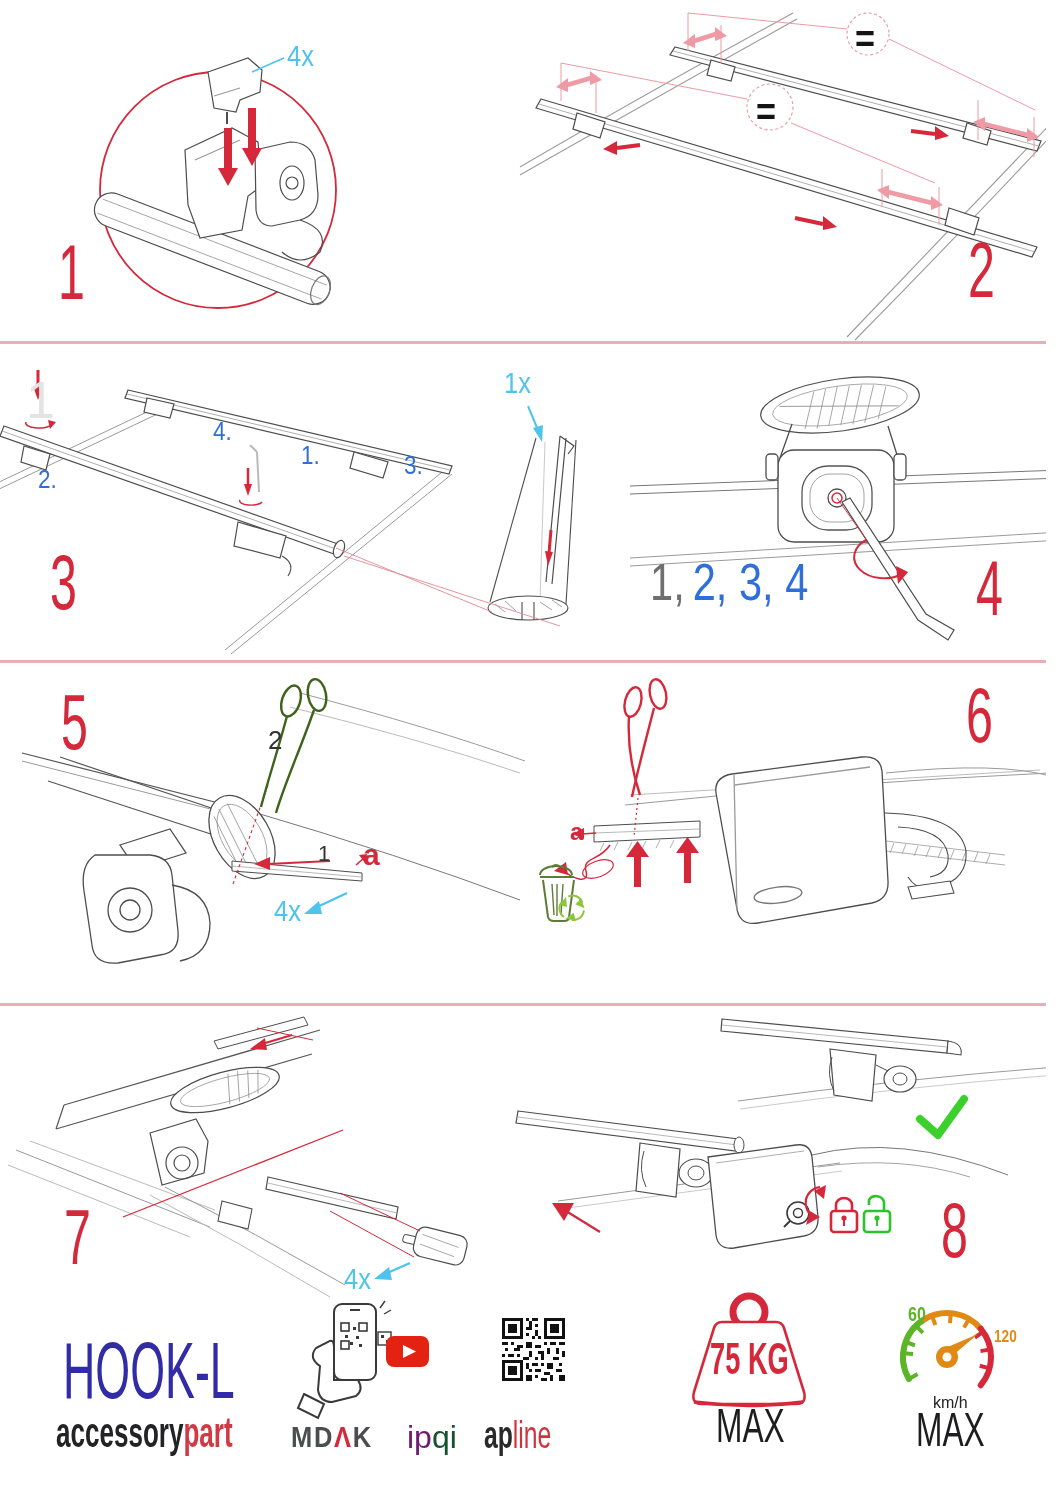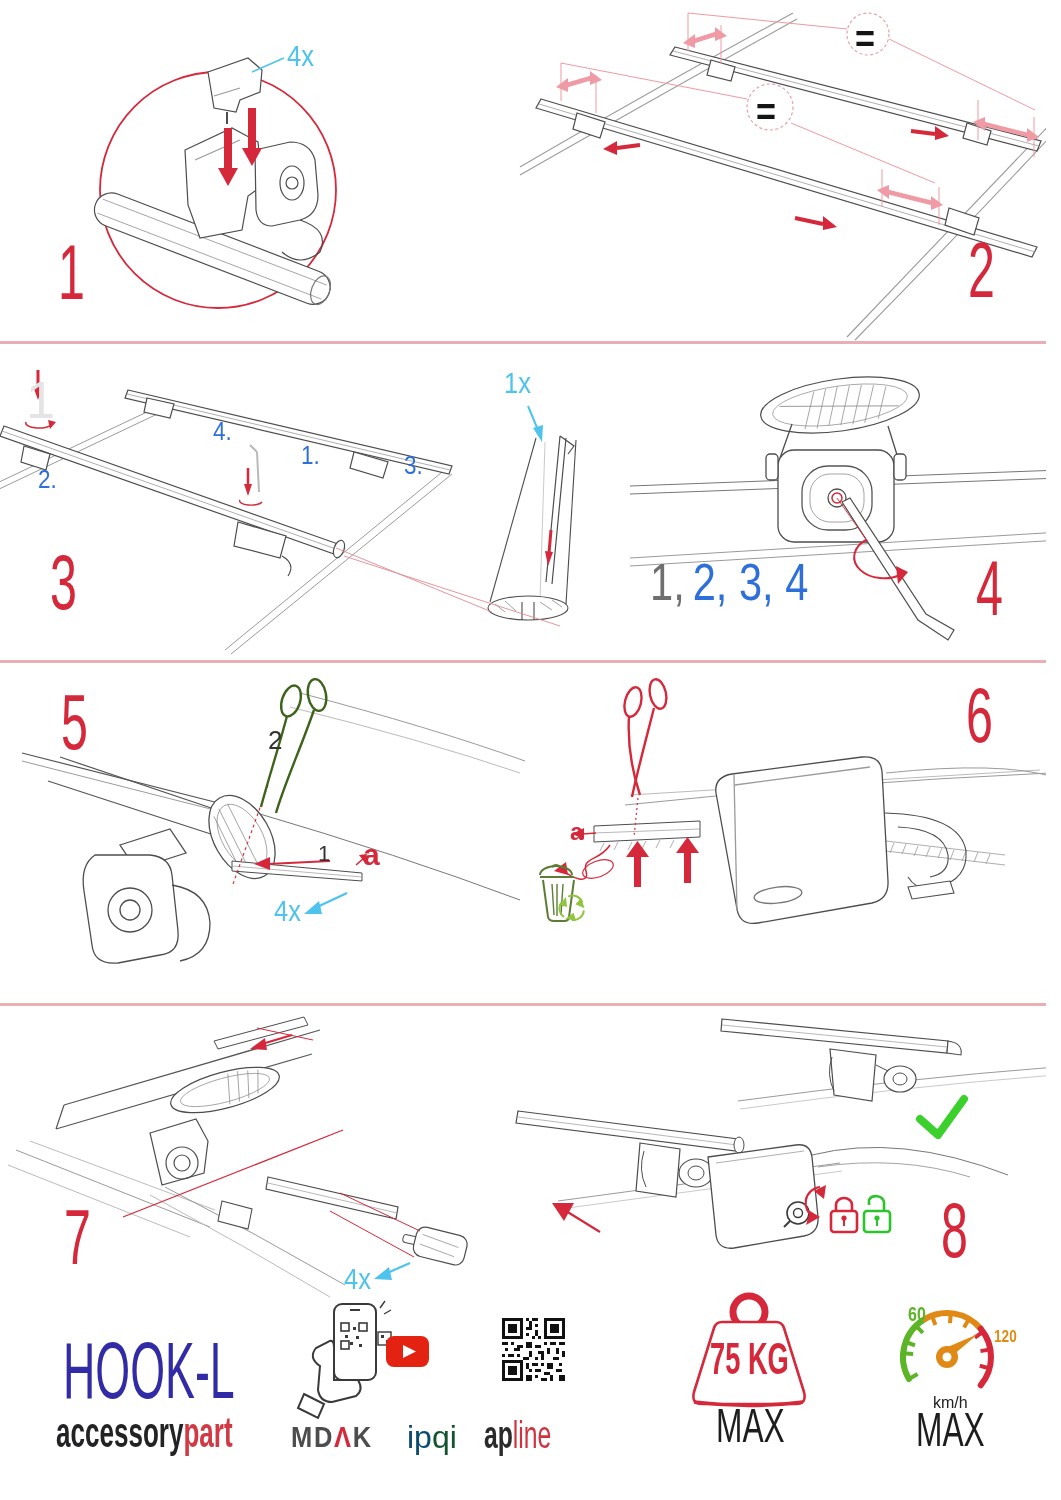--- a/index.html
+++ b/index.html
@@ -543,21 +543,21 @@
       <rect x="18" y="17" width="2" height="1"></rect>
         <rect x="8" y="19" width="2" height="2"></rect>
         <rect x="11" y="19" width="1" height="1"></rect>
       <rect x="13" y="20" width="2" height="1"></rect>
         <rect x="16" y="19" width="1" height="2"></rect>
         <rect x="19" y="19" width="2" height="2"></rect>
     </g>
   </svg>
 
   <div class="t" style="left:291px;top:1422px;font-size:30px;font-weight:700;letter-spacing:2px;transform:scaleX(.85)"><span style="color:#4c4d4f">MD</span><span style="color:#d5293b">Λ</span><span style="color:#4c4d4f">K</span></div>
-  <div class="t" style="left:407px;top:1421px;font-size:32px"><span style="color:#0c4a6e">ip</span><span style="color:#14532d">qi</span></div>
+  <div class="t" style="left:407px;top:1421px;font-size:32px"><span style="color:#701a75">ip</span><span style="color:#14532d">qi</span></div>
   <div class="t" style="left:484px;top:1416px;font-size:38px;transform:scaleX(.65)"><span style="color:#2a2a2a;font-weight:700">ap</span><span style="color:#d0323e">line</span></div>
 
   <svg style="left:676px;top:1288px" width="150" height="122" viewBox="0 0 150 122">
     <circle cx="73" cy="24" r="16" fill="none" stroke="#d5293b" stroke-width="7"></circle>
     <path d="M46,34 Q40,34 38,40 L18,104 Q15,116 26,116 L120,116 Q131,116 128,104 L108,40 Q106,34 100,34 Z" fill="#fff" stroke="#d5293b" stroke-width="2.6" stroke-linejoin="round"></path>
     <path d="M18,114 Q73,121 127,114" stroke="#d5293b" stroke-width="3.4" fill="none"></path>
   </svg>
   <div class="t" style="left:710px;top:1337px;font-size:44px;font-weight:700;color:#d5293b;transform:scaleX(.62)">75 KG</div>
   <div class="t" style="left:716px;top:1402px;font-size:48px;color:#1d1d1f;transform:scaleX(.66)">MAX</div>
 

